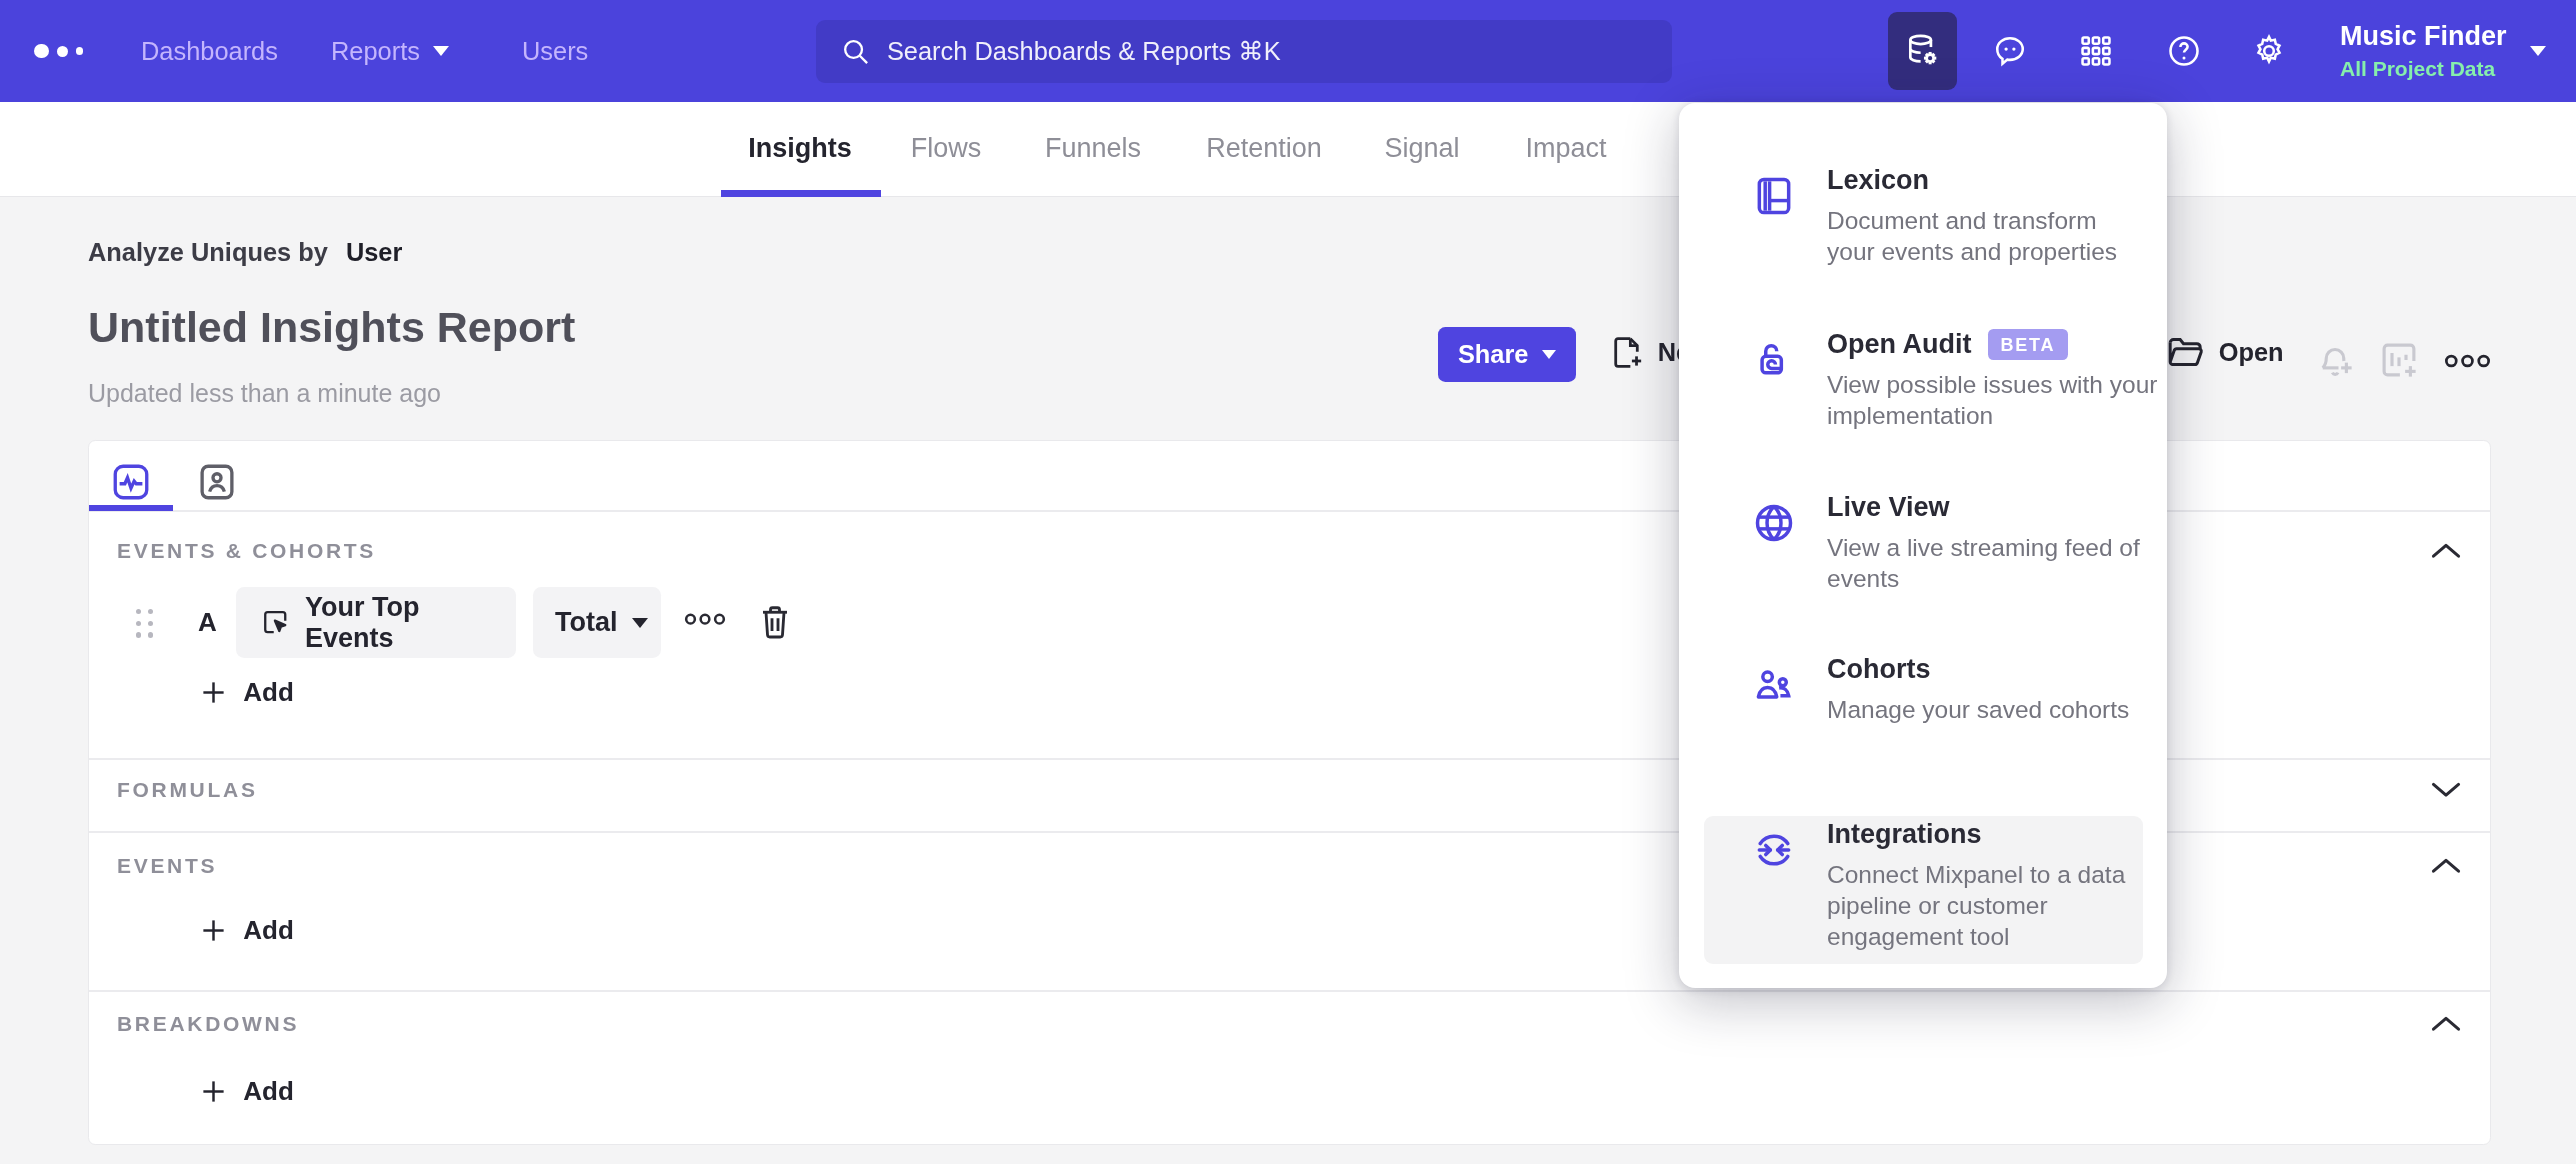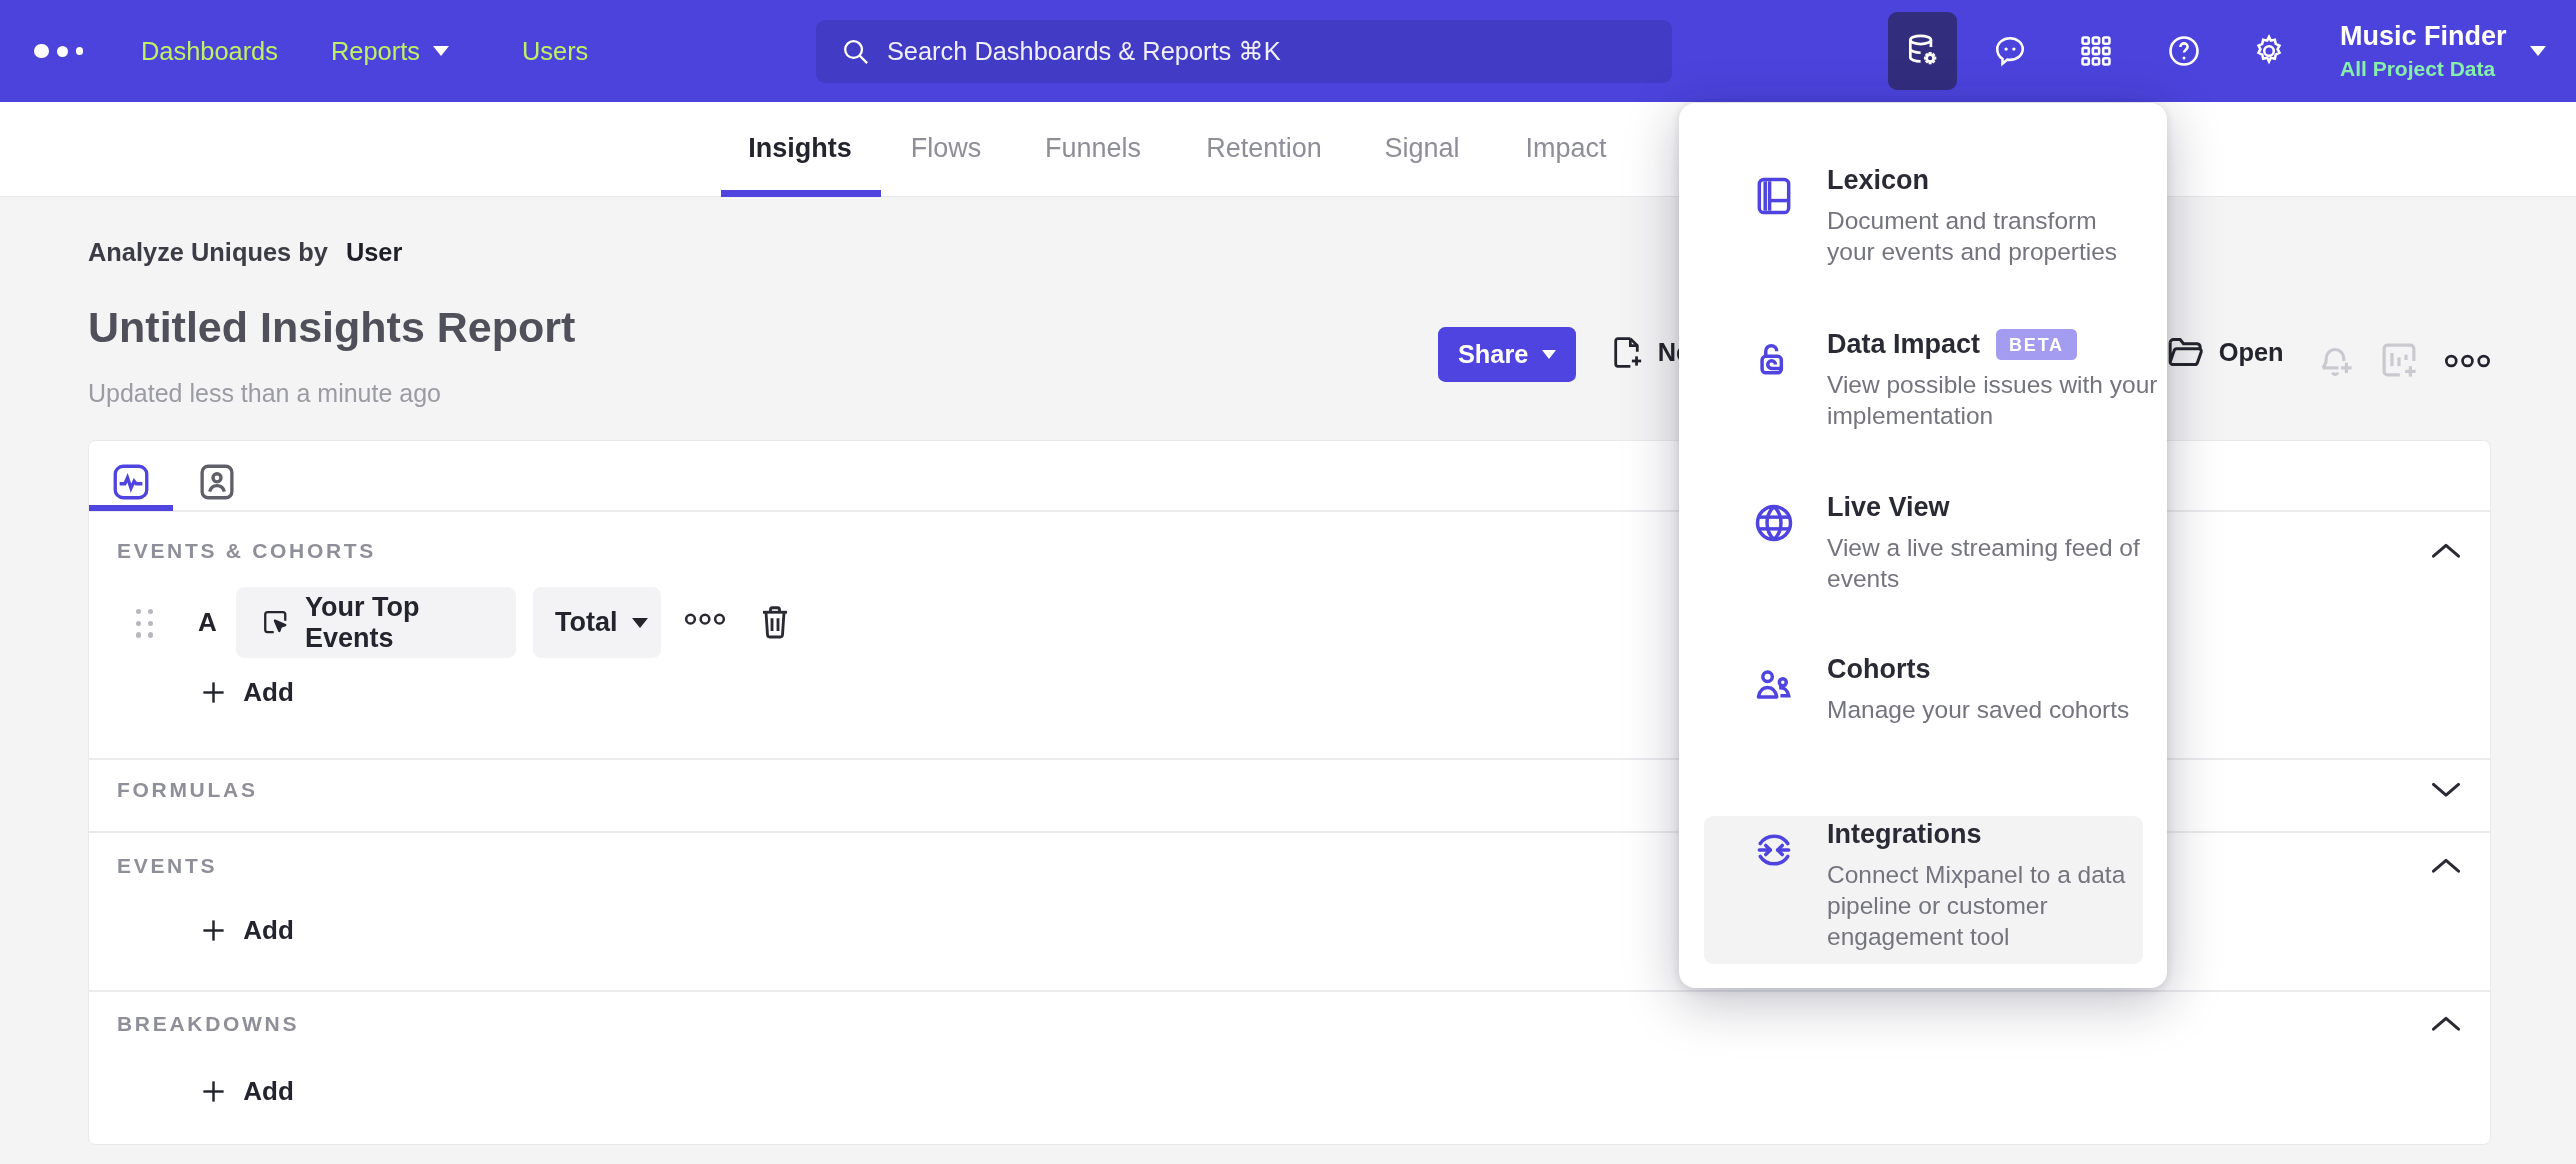--- a/index.html
+++ b/index.html
@@ -13,21 +13,21 @@
   body{font-family:"Liberation Sans","DejaVu Sans",sans-serif;background:var(--page);overflow:hidden;}
   .stage{position:relative;width:2576px;height:1165px;background:var(--page);}
   svg{display:block;}
 
   
   .topnav{position:absolute;left:0;top:0;width:2576px;height:102px;background:var(--nav);}
   .logo{position:absolute;left:34px;top:0;height:102px;display:flex;align-items:center;gap:8.2px;cursor:pointer;}
   .logo .d1{width:14.5px;height:14.5px;border-radius:50%;background:#fff;}
   .logo .d2{width:11px;height:11px;border-radius:50%;background:#fff;}
   .logo .d3{width:7.3px;height:7.3px;border-radius:50%;background:#fff;}
-  .navlink{position:absolute;top:0;height:102px;display:flex;align-items:center;gap:12.7px;color:#bef264;
+  .navlink{position:absolute;top:0;height:102px;display:flex;align-items:center;gap:12.7px;color:#c4b5fd;
            font-size:25.4px;font-weight:500;cursor:pointer;}
   .nl-dash{left:141px;} .nl-rep{left:331px;} .nl-users{left:522px;}
   .caret{width:0;height:0;border-left:8.2px solid transparent;border-right:8.2px solid transparent;
          border-top:10px solid #fff;}
   .searchbar{position:absolute;left:816px;top:20px;width:856px;height:63px;background:var(--search);
              border-radius:9px;display:flex;align-items:center;padding:0 23.6px;gap:16.3px;}
   .searchbar input{flex:1;background:transparent;border:none;outline:none;color:rgba(255,255,255,.95);
                    font-size:25.4px;font-family:inherit;}
   .searchbar input::placeholder{color:rgba(255,255,255,.92);opacity:1;}
   .navicon{position:absolute;top:0;height:102px;display:flex;align-items:center;justify-content:center;
@@ -396,21 +396,21 @@
     </div>
 
     <div class="mitem mi-1">
       <svg class="micon" width="44" height="44" viewBox="0 0 24 24" fill="none" stroke="currentColor" stroke-width="1.9">
         <path d="M7.5 10V7.2a3 3 0 0 1 6 0"></path>
         <rect x="5.5" y="10" width="10.5" height="9" rx="2"></rect>
         <path d="M12.8 14.5a2.1 2.1 0 1 0-2.1 2.1h4.6"></path>
       </svg>
       <div class="mtext">
         <div class="mtitle">
-          <span>Data Impact</span>
+          <span>Open Audit</span>
           <span class="mbadge">BETA</span>
         </div>
         <div class="mdesc w1">View possible issues with your implementation</div>
       </div>
     </div>
 
     <div class="mitem mi-2">
       <svg class="micon" width="44" height="44" viewBox="0 0 24 24" fill="none" stroke="currentColor" stroke-width="1.9">
         <circle cx="12" cy="12" r="9"></circle>
         <line x1="3.5" y1="8.8" x2="20.5" y2="8.8"></line>

